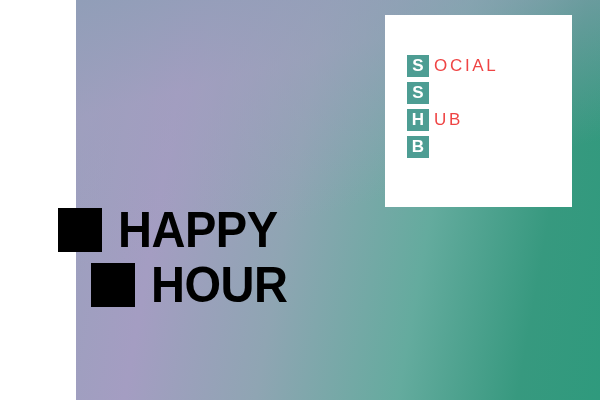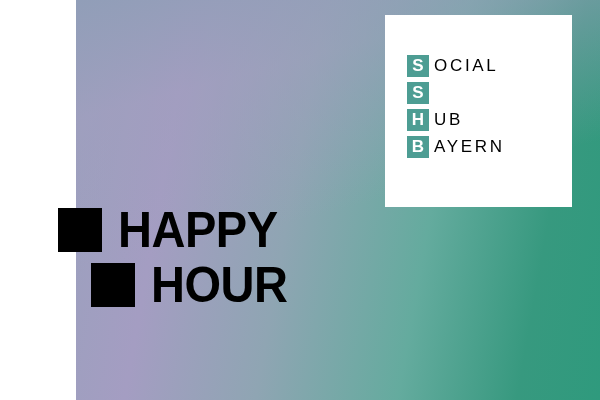--- a/index.html
+++ b/index.html
@@ -73,21 +73,21 @@
     background: #4d9d93;
     color: #ffffff;
     font-size: 17px;
     font-weight: bold;
     line-height: 22px;
     text-align: center;
     letter-spacing: 0;
     flex: none;
   }
   .logo-word {
-    color: #000000;
+    color: #ef4444;
     font-size: 17px;
     font-weight: 400;
     letter-spacing: 2.7px;
     line-height: 22px;
     margin-left: 5px;
     white-space: nowrap;
   }
 
   
   .headline {
@@ -142,21 +142,20 @@
         <span class="logo-badge">S</span>
       </div>
 
       <div class="logo-row">
         <span class="logo-badge">H</span>
         <span class="logo-word">UB</span>
       </div>
 
       <div class="logo-row">
         <span class="logo-badge">B</span>
-        <span class="logo-word">AYERN</span>
       </div>
 
     </div>
   </div>
 
   <div class="headline">
 
     <div class="headline-row">
       <span class="marker-square"></span>
       <span class="headline-text">HAPPY</span>

